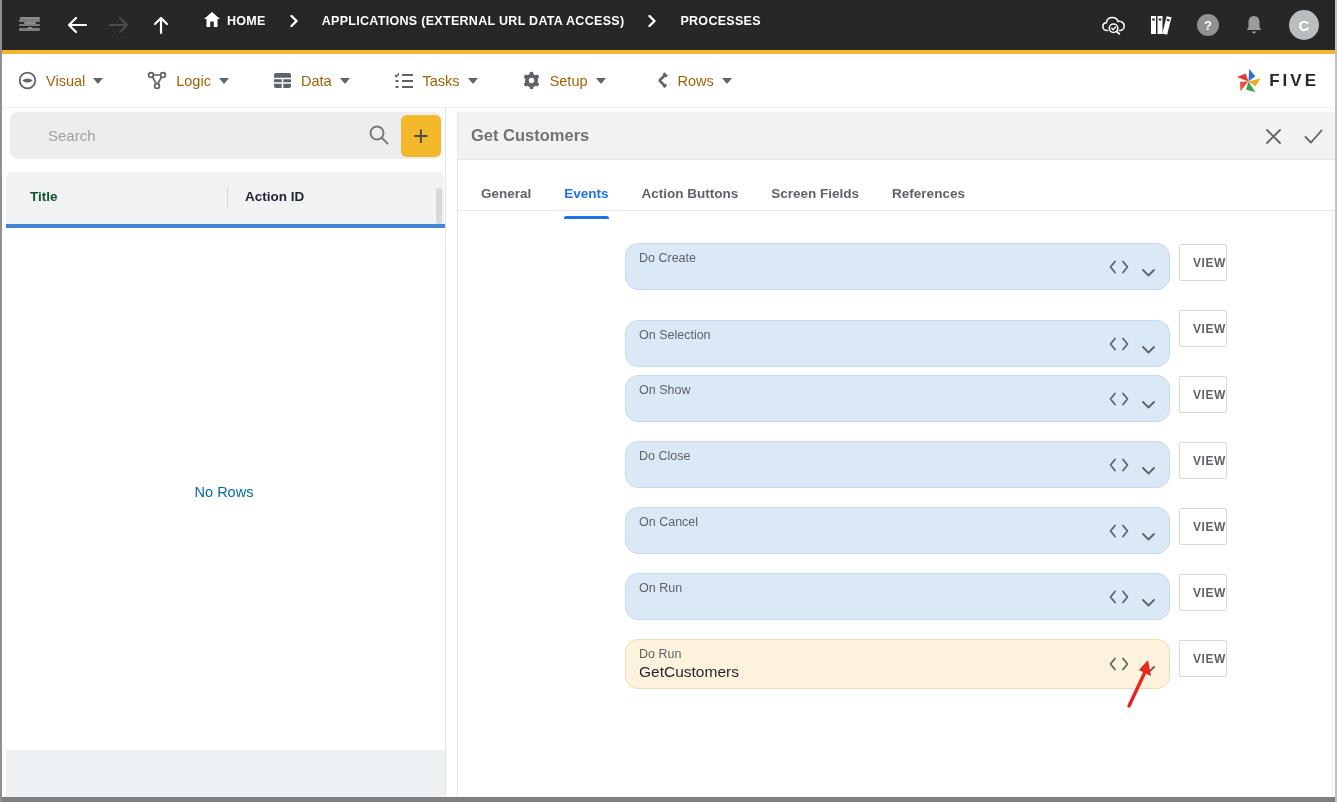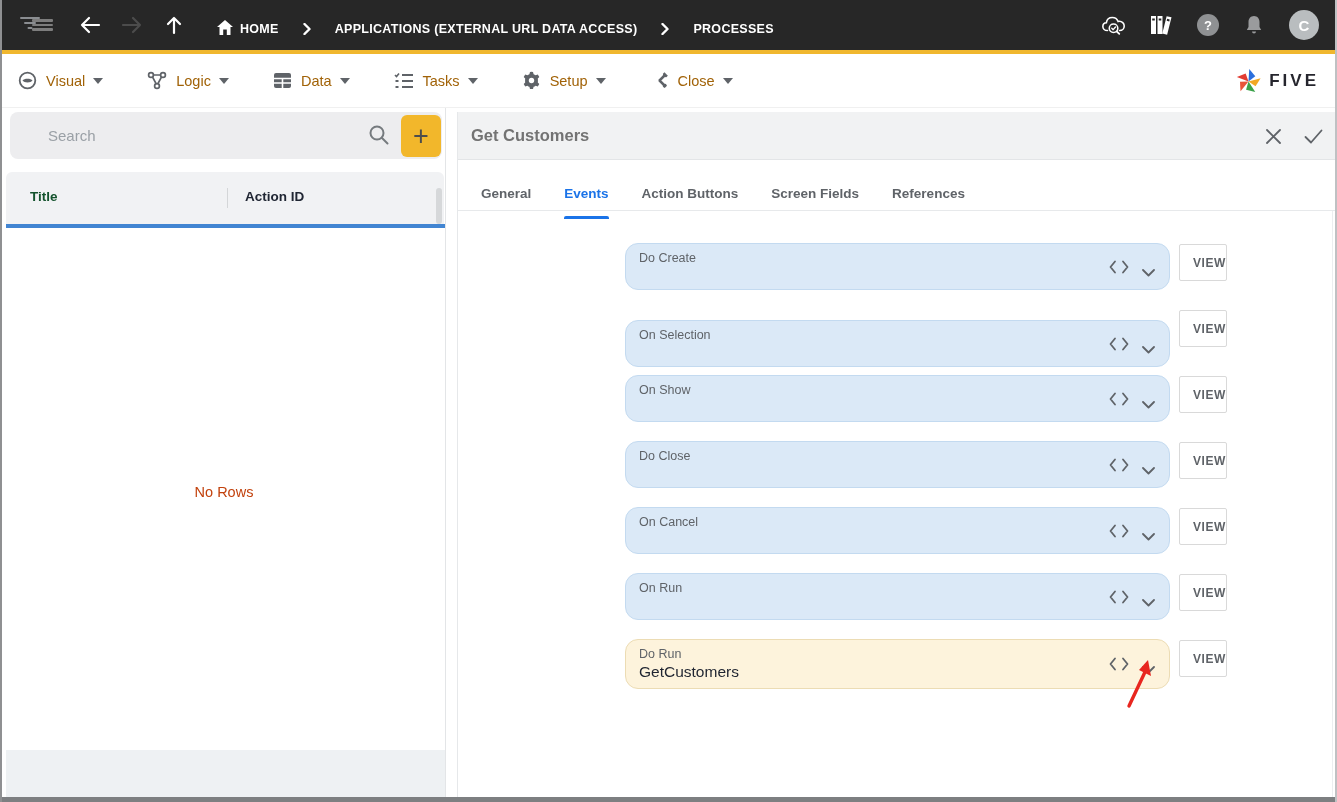--- a/index.html
+++ b/index.html
@@ -9,21 +9,21 @@
     position:relative; width:1337px; height:802px; background:#ffffff;
     border-left:2px solid #8f9092; border-right:2px solid #bfc1c3;
     overflow:hidden;
   }
 
   
   .topbar {
     position:absolute; left:0; top:0; width:100%; height:50px;
     background:#272727; display:flex; align-items:center; color:#fff;
   }
-  .topbar-left { display:flex; align-items:flex-end; padding-left:27px; }
+  .topbar-left { display:flex; align-items:flex-start; padding-left:14px; }
   .tb-btn { display:flex; align-items:center; justify-content:center; width:26px; height:26px; cursor:pointer; }
   .hamburger { margin-right:22px; }
   .hamburger .bar { width:21px; height:2.6px; background:#7d7d7d; border-radius:1px; margin:2.2px 0; }
   .nav-arrow { margin-right:16px; }
   .crumb-group { display:flex; align-items:center; margin-left:14px; }
   .crumb { display:flex; align-items:center; font-size:12.5px; font-weight:700; letter-spacing:.3px; color:#ffffff; cursor:pointer; white-space:nowrap; }
   .crumb .home-ic { margin-right:7px; }
   .crumb-sep { margin:0 24px; display:flex; align-items:center; }
   .topbar-right { position:absolute; right:16px; top:0; height:50px; display:flex; align-items:center; gap:22px; }
   .help-circle { width:22px; height:22px; border-radius:50%; background:#8f9193; color:#2a2a2a; font-weight:700; font-size:13px; display:flex; align-items:center; justify-content:center; color:#ffffff; cursor:pointer; }
@@ -57,21 +57,21 @@
     position:absolute; left:399px; top:115px; width:40px; height:42px; background:#f2b72b; border:none;
     border-radius:6px; font-size:27px; font-weight:400; color:#4d4d4d; line-height:38px; cursor:pointer;
     font-family:"Liberation Sans", sans-serif;
   }
   .list-header { position:absolute; left:4px; top:172px; width:438px; height:52px; background:#f1f2f4; border-radius:6px 6px 0 0; }
   .col-title { position:absolute; left:24px; top:17px; font-size:13.5px; font-weight:700; color:#14532d; cursor:pointer; }
   .col-action { position:absolute; left:239px; top:17px; font-size:13.5px; font-weight:700; color:#202633; cursor:pointer; }
   .col-divider { position:absolute; left:221px; top:16px; width:1px; height:20px; background:#d4d6d8; }
   .header-underline { position:absolute; left:4px; top:224px; width:439px; height:4px; background:#4285d2; }
   .lp-scroll-thumb { position:absolute; left:434px; top:188px; width:6px; height:36px; border-radius:3px; background:#d6d8da; }
-  .no-rows { position:absolute; left:0; top:484px; width:444px; text-align:center; font-size:14.5px; color:#c2410c; }
+  .no-rows { position:absolute; left:0; top:484px; width:444px; text-align:center; font-size:14.5px; color:#0369a1; }
   .left-footer { position:absolute; left:4px; top:750px; width:440px; height:47px; background:#eef1f3; }
   .left-border { position:absolute; left:443px; top:108px; width:1px; height:689px; background:#e3e5e7; }
 
   
   .main-border { position:absolute; left:455px; top:112px; width:1px; height:685px; background:#e6e8ea; }
   .record-header {
     position:absolute; left:456px; top:112px; width:881px; height:48px; background:#f1f2f3;
     display:flex; align-items:center; border-bottom:1px solid #e3e5e7;
   }
   .record-title { font-size:16.5px; font-weight:700; color:#737373; margin-left:13px; }
@@ -265,21 +265,21 @@
             <g transform="rotate(45 9.5 9.5)">
               <rect x="8.2" y="1" width="2.6" height="9" fill="#5f6368"></rect>
               <path d="M7.2 0.2 H12 V2.4 L10.5 3.4 H8.7 L7.2 2.4 Z" fill="#5f6368"></path>
             </g>
             <g transform="rotate(-45 9.5 9.5)">
               <rect x="8.2" y="9" width="2.6" height="9" fill="#5f6368"></rect>
               <rect x="7.6" y="15.5" width="3.8" height="3" rx="1" fill="#5f6368"></rect>
             </g>
           </svg>
       </span>
-      <span class="mi-label">Close</span>
+      <span class="mi-label">Rows</span>
       <span class="caret"></span>
     </div>
     <div class="logo">
       <svg width="27" height="27" viewBox="0 0 27 27">
         <g>
             <path d="M13.5 13.5 L7.5 2.5 L16.5 5.5 Z" fill="#e23c32" transform="rotate(-40 13.5 13.5)"></path>
         <path d="M13.5 13.5 L7.5 2.5 L16.5 5.5 Z" fill="#2b6fdd" transform="rotate(32 13.5 13.5)"></path>
         <path d="M13.5 13.5 L7.5 2.5 L16.5 5.5 Z" fill="#f2a824" transform="rotate(104 13.5 13.5)"></path>
         <path d="M13.5 13.5 L7.5 2.5 L16.5 5.5 Z" fill="#3ba24a" transform="rotate(176 13.5 13.5)"></path>
         <path d="M13.5 13.5 L7.5 2.5 L16.5 5.5 Z" fill="#e8543a" transform="rotate(248 13.5 13.5)"></path>

